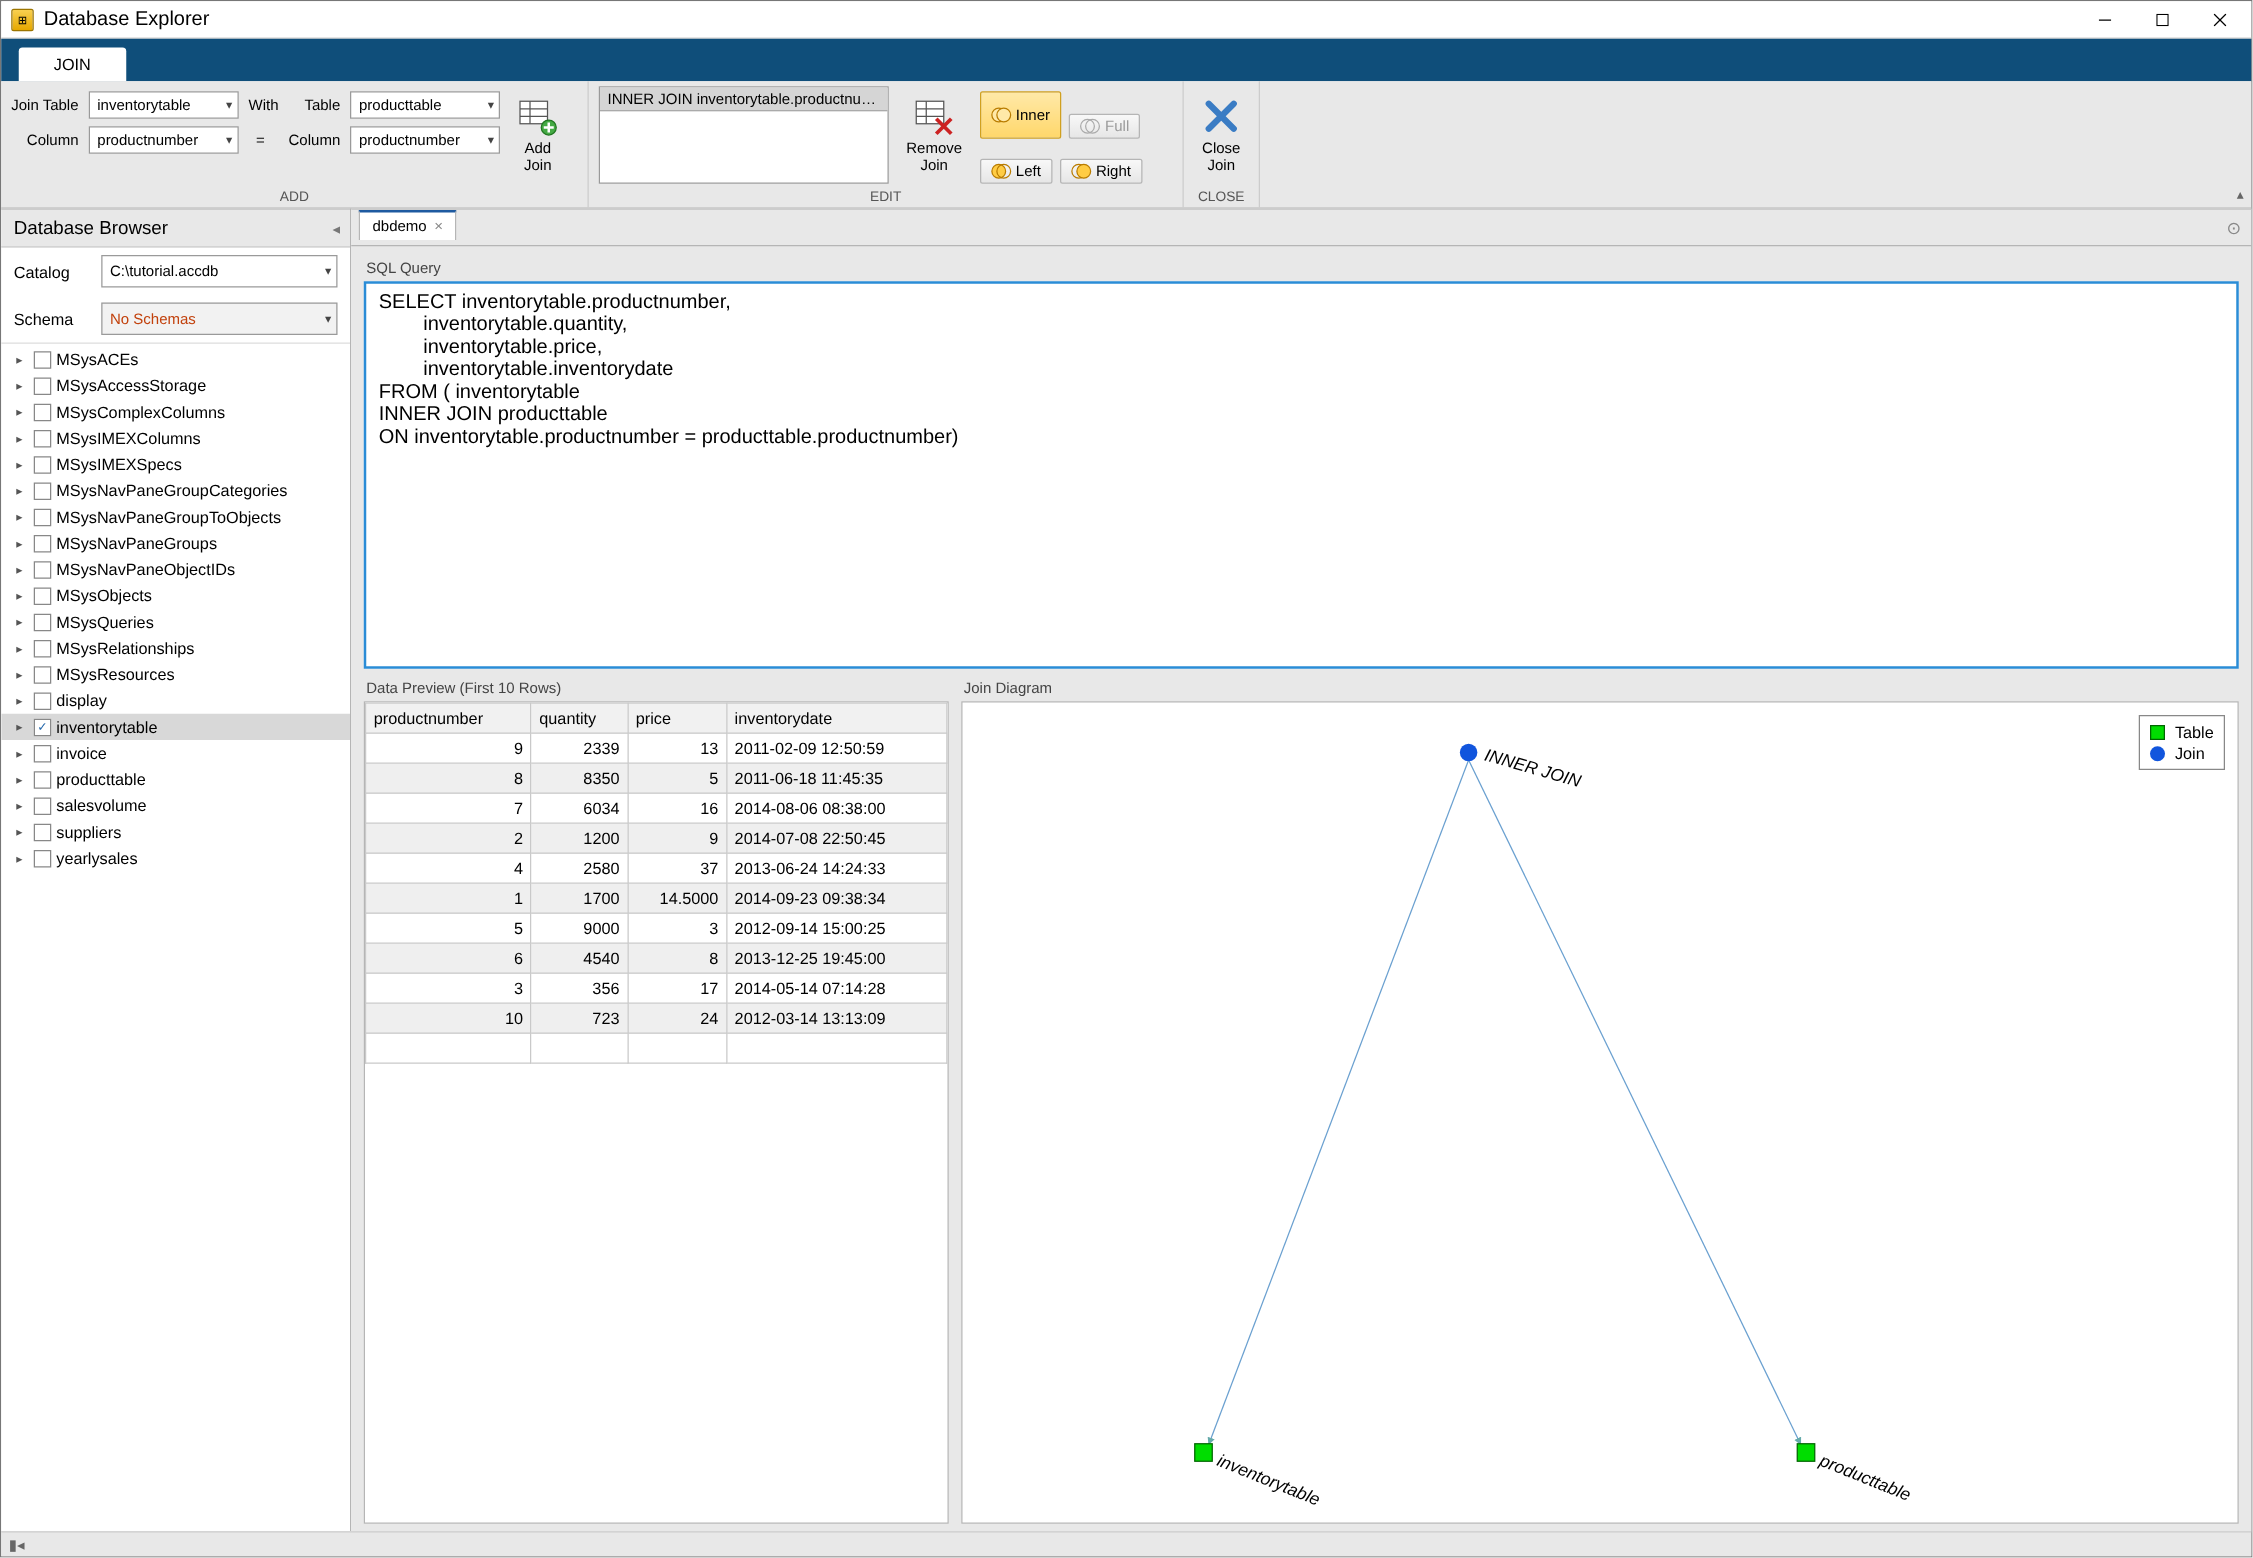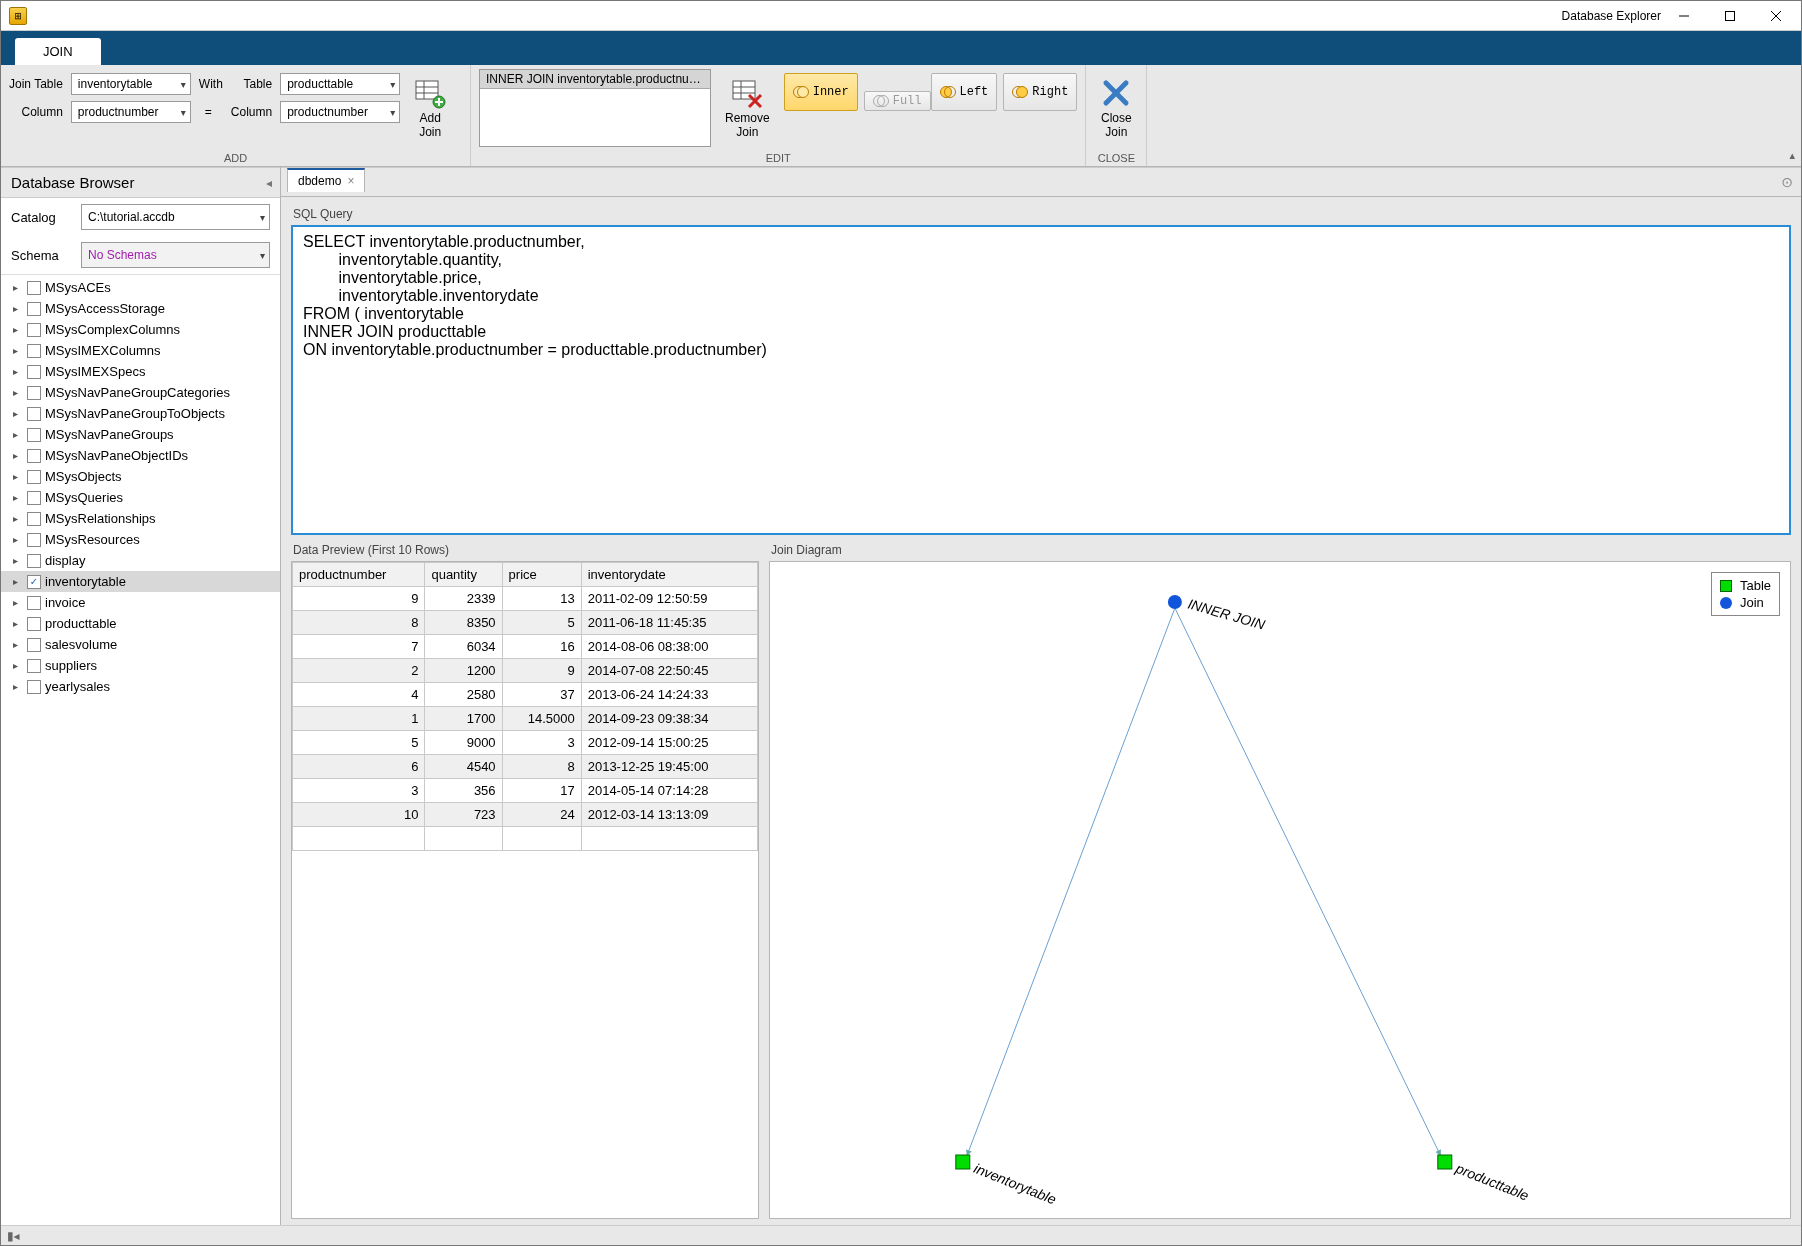--- a/index.html
+++ b/index.html
@@ -1,20 +1,20 @@
 <!DOCTYPE html>
 <html><head>
 <meta charset="utf-8">
 <style>
   * { box-sizing: border-box; margin: 0; padding: 0; }
   body { font-family: "Segoe UI", Arial, sans-serif; font-size: 12px; background: #f0f0f0; overflow: hidden; color: #000; }
   .window { width: 1802px; height: 1246px; background: #fff; border: 1px solid #777; display: flex; flex-direction: column; }
   .titlebar { height: 30px; background: #fff; display: flex; align-items: center; padding: 0 2px; border-bottom: 1px solid #ccc; }
   .titlebar-icon { width: 18px; height: 18px; margin: 0 6px; background: linear-gradient(#f9d050,#e6a800); border:1px solid #9c7500; border-radius:2px; display:inline-flex; align-items:center; justify-content:center; font-size:9px; }
-  .titlebar-title { flex: 1; font-size: 12px; padding-left:2px;text-align:right; }
+  .titlebar-title { flex: 1; font-size: 16px; padding-left:2px; }
   .titlebar-buttons { display: flex; }
   .titlebar-btn { width: 46px; height: 30px; display: flex; align-items: center; justify-content: center; }
 
   .tabstrip { height: 34px; background: #0f4e7a; display: flex; align-items: flex-end; padding-left: 14px; }
   .tab { background: #fff; padding: 6px 28px; font-size: 13px; border-top-left-radius: 3px; border-top-right-radius: 3px; }
 
   .ribbon { background: #e8e8e8; border-bottom: 1px solid #b5b5b5; height: 102px; display: flex; position:relative; }
   .ribbon-group { display: flex; flex-direction: column; border-right: 1px solid #ccc; padding: 4px 8px 0 8px; }
   .ribbon-group-body { flex: 1; display: flex; align-items: flex-start; gap: 8px; }
   .ribbon-group-label { text-align: center; font-size: 11px; color: #555; padding: 2px 0; }
@@ -24,21 +24,21 @@
   .combo { background: #fff; border: 1px solid #9a9a9a; height: 22px; display: flex; align-items: center; padding: 0 18px 0 6px; position: relative; min-width: 120px; font-size:12px;}
   .combo::after { content:"▾"; position:absolute; right:4px; font-size:10px; color:#444; }
   .eq { padding: 0 6px; }
 
   .bigbtn { display: flex; flex-direction: column; align-items: center; justify-content: center; padding: 2px 6px; text-align: center; font-size: 12px; height: 78px; }
   .bigbtn .ico { width: 32px; height: 32px; margin-bottom: 2px; }
   .joincode { background: #fff; border: 1px solid #9a9a9a; width: 232px; height: 78px; display:flex; flex-direction:column; }
   .joincode-hdr { background: #d5d5d5; padding: 2px 6px; font-size: 12px; border-bottom:1px solid #aaa; overflow:hidden; white-space:nowrap; text-overflow:ellipsis;}
   .joincode-body { flex:1; }
 
-  .small-btns { display:flex; flex-direction:row; gap:0; padding-top:4px;font-family:Liberation Mono, monospace;}
+  .small-btns { display:flex; flex-direction:column; gap:16px; padding-top:4px;}
   .small-row { display:flex; gap:6px;}
   .rbtn { border:1px solid #b5b5b5; background:linear-gradient(#f8f8f8,#e6e6e6); padding:2px 8px; display:flex; align-items:center; gap:4px; border-radius:2px; font-size:12px;}
   .rbtn.active { background:linear-gradient(#ffe9a8,#ffd76b); border-color:#d0a020;}
   .rbtn.disabled { color:#9a9a9a;margin-top:18px; }
   .venn { width:16px; height:12px; position:relative; }
   .venn::before, .venn::after { content:""; position:absolute; width:10px; height:10px; border:1.5px solid #b97c00; border-radius:50%; top:0;}
   .venn::before{ left:0;} .venn::after{ left:4px;}
   .venn.full::before, .venn.full::after { border-color:#aaa; }
   .venn.left::before { background:#ffcc44; }
   .venn.right::after { background:#ffcc44; }
@@ -46,21 +46,21 @@
 
   .ribbon-collapse { position:absolute; right:6px; bottom:4px; font-size:11px; color:#666;}
 
   .body { flex: 1; display: flex; min-height: 0; }
   .sidebar { width: 280px; border-right: 1px solid #b5b5b5; display: flex; flex-direction: column; background: #fff; }
   .sidebar-title { background: #e8e8e8; padding: 6px 10px; font-size: 15px; border-bottom: 1px solid #ccc; position:relative; border-top:1px solid #ccc;}
   .sidebar-title::after { content:"◂"; position:absolute; right:8px; color:#777; font-size:12px; top:8px;}
   .catalog-row { display: flex; align-items: center; padding: 6px 10px; gap: 8px; }
   .catalog-row label { width: 62px; font-size: 13px; }
   .catalog-row .combo { flex: 1; height:26px; }
-  .schema-row .combo { color:#a21caf; background:#f2f2f2;}
+  .schema-row .combo { color:#c2410c; background:#f2f2f2;}
 
   .tree { flex: 1; overflow: auto; border-top: 1px solid #ddd; padding: 2px 0; }
   .tree-item { display: flex; align-items: center; padding: 3px 12px; font-size: 13px; gap: 4px; }
   .tree-item.selected { background: #d8d8d8; }
   .expander { width: 10px; color: #555; font-size:10px;}
   .chk { width: 14px; height: 14px; border: 1px solid #888; background: #fff; display:inline-flex; align-items:center; justify-content:center; font-size:10px; color:#2266aa;}
 
   .main { flex: 1; display: flex; flex-direction: column; background: #e8e8e8; min-width:0;}
   .doc-tabs { height: 30px; background: #e8e8e8; display: flex; align-items: flex-start; border-bottom: 1px solid #b5b5b5; padding-left: 6px; position:relative; border-top:1px solid #ccc;}
   .doc-tab { background: #fff; border: 1px solid #b5b5b5; border-bottom: none; padding: 4px 10px; display: flex; align-items: center; gap: 6px; font-size: 12px; border-top:2px solid #1e5aa0;}

